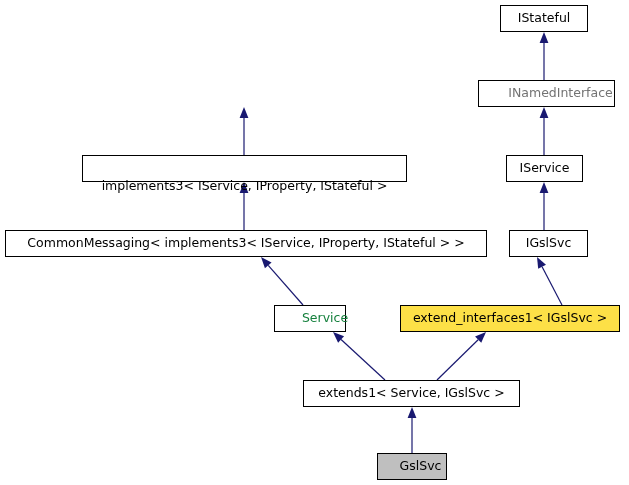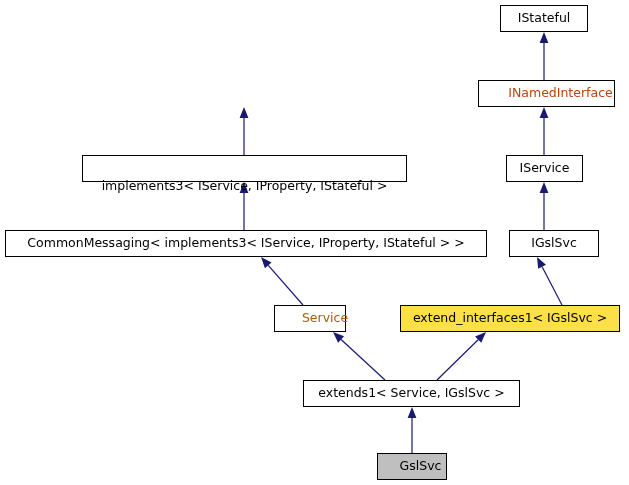--- a/index.html
+++ b/index.html
@@ -89,36 +89,36 @@
       </g>
       <g>
         <line x1="412" y1="453" x2="412" y2="418" stroke="#191970" stroke-width="1.2"></line>
         <polygon points="412,407 416.4,418 407.6,418" fill="#191970"></polygon>
       </g>
     </svg>
 <div class="node" style="left: 500px; top: 5px; width: 88px; height: 27px; border-color: rgb(0, 0, 0); background: rgb(255, 255, 255);">
       <span class="node-label" style="color: rgb(0, 0, 0);">IStateful</span>
     </div>
     <div class="node" style="left: 478px; top: 80px; width: 137px; height: 27px; border-color: rgb(0, 0, 0); background: rgb(255, 255, 255);">
-      <span class="node-label" style="color: #c2410c; margin-left: 28px;">INamedInterface</span>
+      <span class="node-label" style="color: #737373; margin-left: 28px;">INamedInterface</span>
     </div>
     <div class="node" style="left: 506px; top: 155px; width: 77px; height: 27px; border-color: rgb(0, 0, 0); background: rgb(255, 255, 255);">
       <span class="node-label" style="color: rgb(0, 0, 0);">IService</span>
     </div>
-    <div class="node" style="left: 509px; top: 230px; width: 90px; height: 27px; border-color: rgb(0, 0, 0); background: rgb(255, 255, 255);">
+    <div class="node" style="left: 509px; top: 230px; width: 79px; height: 27px; border-color: rgb(0, 0, 0); background: rgb(255, 255, 255);">
       <span class="node-label" style="color: rgb(0, 0, 0);">IGslSvc</span>
     </div>
     <div class="node" style="left: 82px; top: 155px; width: 325px; height: 27px; border-color: rgb(0, 0, 0); background: rgb(255, 255, 255);">
       <span class="node-label" style="color: rgb(0, 0, 0); margin-top: 35px;">implements3&lt; IService, IProperty, IStateful &gt;</span>
     </div>
     <div class="node" style="left: 5px; top: 230px; width: 482px; height: 27px; border-color: rgb(0, 0, 0); background: rgb(255, 255, 255);">
       <span class="node-label" style="color: rgb(0, 0, 0);">CommonMessaging&lt; implements3&lt; IService, IProperty, IStateful &gt; &gt;</span>
     </div>
     <div class="node" style="left: 274px; top: 305px; width: 72px; height: 27px; border-color: rgb(0, 0, 0); background: rgb(255, 255, 255);">
-      <span class="node-label" style="color: #a16207; margin-left: 30px;">Service</span>
+      <span class="node-label" style="color: #15803d; margin-left: 30px;">Service</span>
     </div>
     <div class="node" style="left: 400px; top: 305px; width: 220px; height: 27px; border-color: rgb(0, 0, 0); background: #fde047;">
       <span class="node-label" style="color: rgb(0, 0, 0);">extend_interfaces1&lt; IGslSvc &gt;</span>
     </div>
     <div class="node" style="left: 303px; top: 380px; width: 217px; height: 27px; border-color: rgb(0, 0, 0); background: rgb(255, 255, 255);">
       <span class="node-label" style="color: rgb(0, 0, 0);">extends1&lt; Service, IGslSvc &gt;</span>
     </div>
     <div class="node highlight" style="left: 377px; top: 453px; width: 70px; height: 27px; border-color: rgb(0, 0, 0); background: rgb(191, 191, 191); padding-left: 17px;">
       <span class="node-label" style="color: rgb(0, 0, 0);">GslSvc</span>
     </div>

